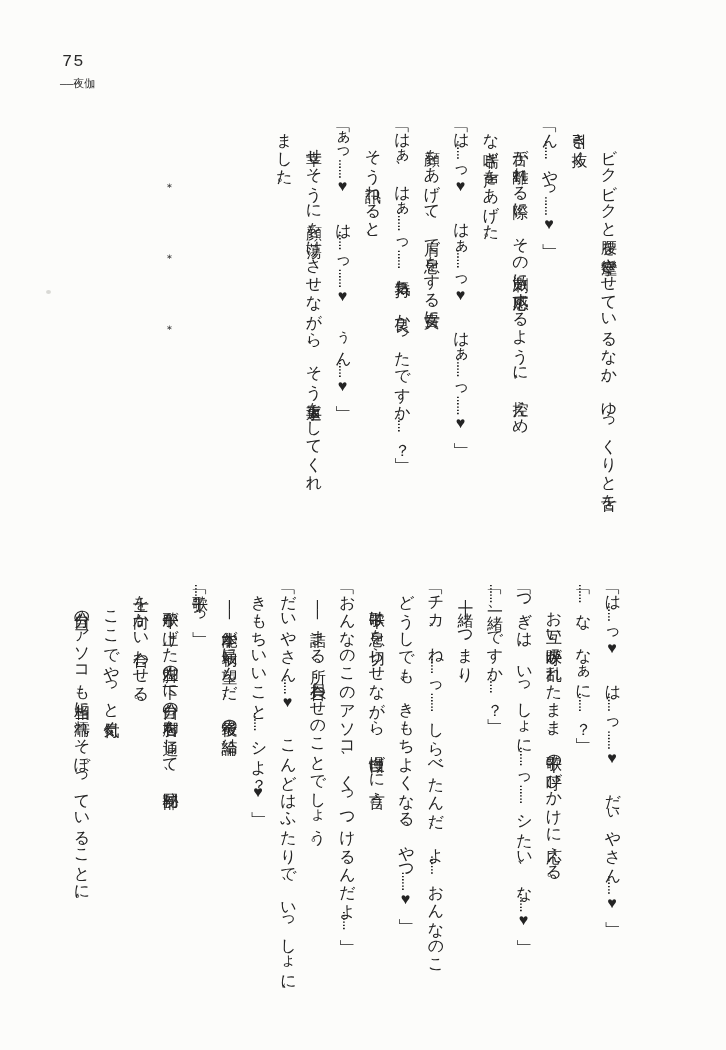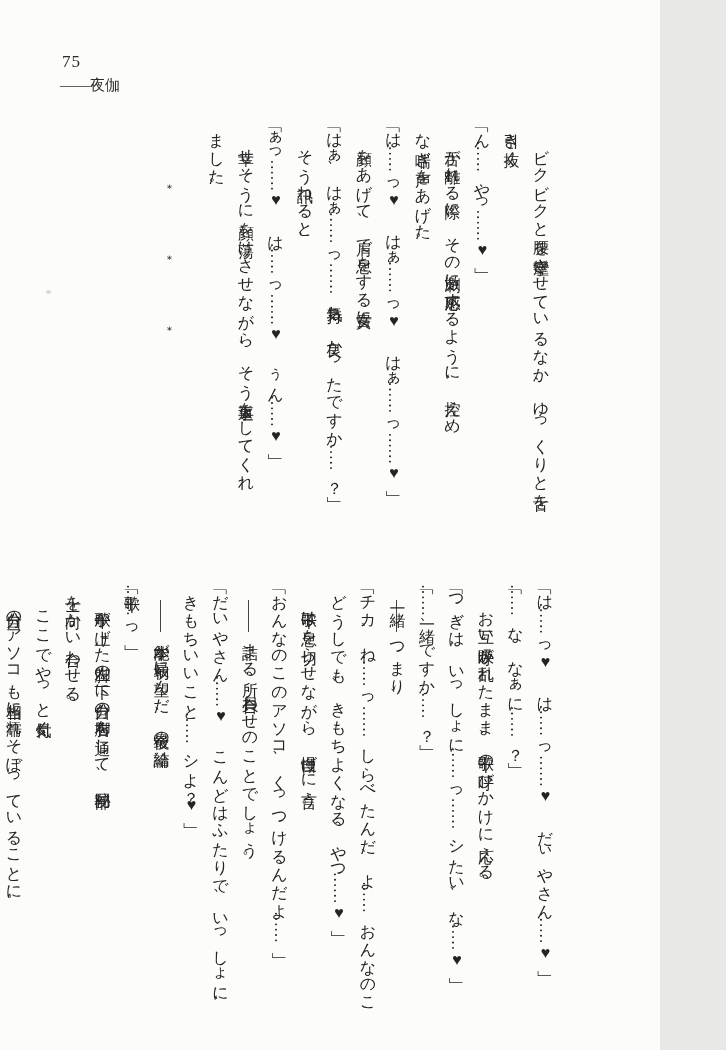--- a/index.html
+++ b/index.html
@@ -1,31 +1,31 @@
 <!DOCTYPE html>
 <html><head>
 <meta charset="utf-8">
 <style>
   html,body { margin:0; padding:0; background:#e8e8e6; }
   .page {
     position:relative;
-    width:660px; height:1050px;
+    width:726px; height:1050px;
     background:#fcfcfa;
-    font-family:Liberation Serif, serif;
+    font-family:Liberation Mono, monospace;
     color:#222;
     overflow:hidden;
   }
   .page-number {
     position:absolute; left:62px; top:52px;
     font-size:17px; letter-spacing:1px;
     color:#2a2a2a;
   }
   .running-header {
     position:absolute; left:60px; top:76px;
-    font-size:15px; color:#2a2a2a;
+    font-size:11px; color:#2a2a2a;
   }
   .vblock {
     position:absolute;
     writing-mode:vertical-rl;
     text-orientation:mixed;
     white-space:nowrap;
     font-size:16px;
     color:#232323;
   }
   .vblock.top    { top:122px; right:104px; height:414px; }

